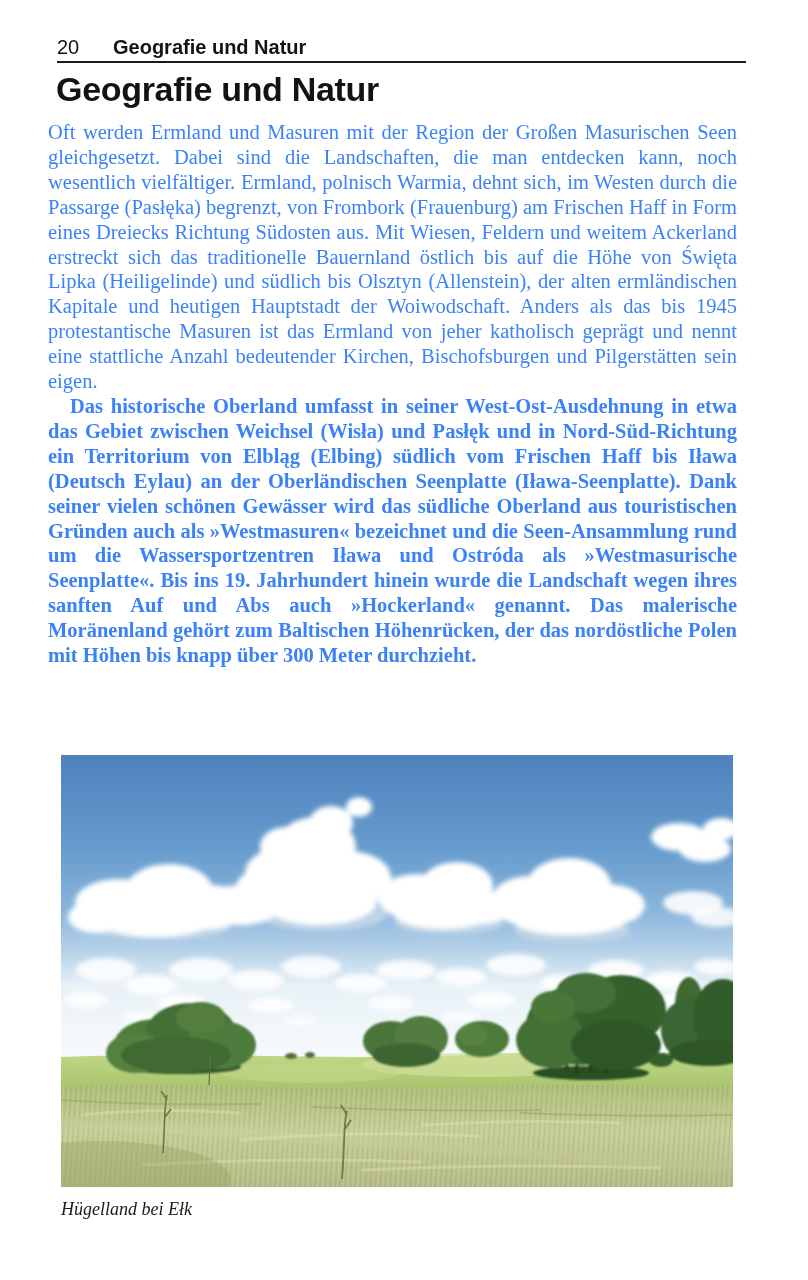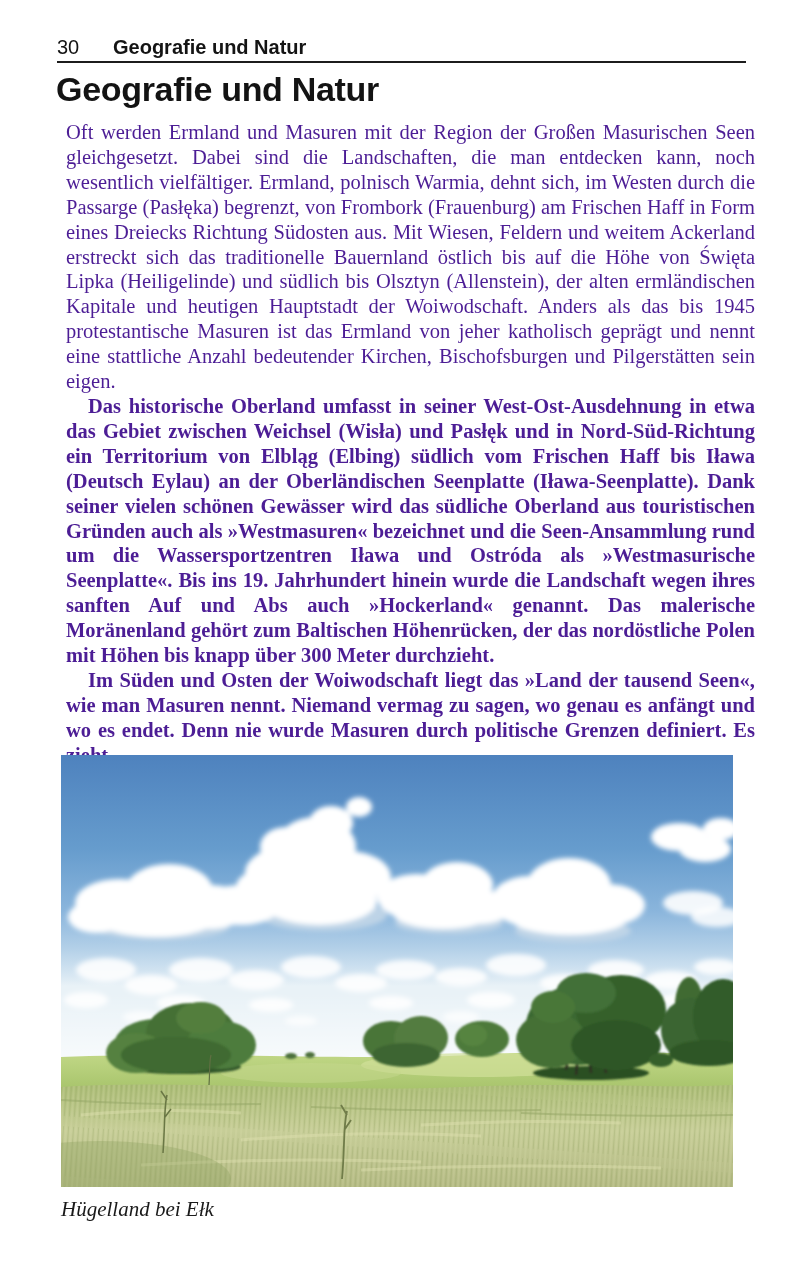--- a/index.html
+++ b/index.html
@@ -27,56 +27,55 @@
     position:absolute; top:61px; left:57px; width:689px; height:2px;
     background:#1c1c1c;
   }
   .page-title {
     position:absolute; top:70px; left:56px; width:689px;
     font-family:"Liberation Sans", sans-serif;
     font-size:34px; line-height:38px; font-weight:700;
     letter-spacing:-0.3px; color:#131313;
   }
   .body-text {
-    position:absolute; top:120px; left:66px; width:689px;
+    position:absolute; top:120px; left:48px; width:689px;
     font-size:20.5px; line-height:24.9px;
     text-align:justify;
     hyphens:auto; -webkit-hyphens:auto;
-    color:#4c1d95;
+    color:#3b82f6;
   }
   .body-text p { margin:0; }
   .body-text p:not(:first-child) { text-indent:22px;font-weight:bold; }
   .body-text p.continued { text-align-last:justify; }
   .photo-figure {
     position:absolute; top:755px; left:61px; width:672px; height:432px;
   }
   .photo-figure svg { display:block; width:672px; height:432px; }
   .photo-caption {
     position:absolute; top:1196px; left:61px; width:672px;
-    font-size:21px; font-style:italic; color:#1a1a1a;
+    font-size:18px; font-style:italic; color:#1a1a1a;
     line-height:26px;
   }
 </style>
 </head>
 <body>
 
 <div class="page">
 
   <div class="running-header">
-    <span class="pagenum">30</span><span class="running-title">Geografie und Natur</span>
+    <span class="pagenum">20</span><span class="running-title">Geografie und Natur</span>
   </div>
 
   <div class="header-rule"></div>
 
   <h1 class="page-title">Geografie und Natur</h1>
 
   <div class="body-text">
     <p>Oft werden Ermland und Masuren mit der Region der Großen Masurischen Seen gleichgesetzt. Dabei sind die Landschaften, die man entdecken kann, noch wesentlich vielfältiger. Ermland, polnisch Warmia, dehnt sich, im Westen durch die Passarge (Pasłęka) begrenzt, von Frombork (Frauenburg) am Frischen Haff in Form eines Dreiecks Richtung Südosten aus. Mit Wiesen, Feldern und weitem Ackerland erstreckt sich das traditionelle Bauernland östlich bis auf die Höhe von Święta Lipka (Heiligelinde) und südlich bis Olsztyn (Allenstein), der alten ermländischen Kapitale und heutigen Hauptstadt der Woiwodschaft. Anders als das bis 1945 protestantische Masuren ist das Ermland von jeher katholisch geprägt und nennt eine stattliche Anzahl bedeutender Kirchen, Bischofsburgen und Pilgerstätten sein eigen.</p>
     <p>Das historische Oberland umfasst in seiner West-Ost-Ausdehnung in etwa das Gebiet zwischen Weichsel (Wisła) und Pasłęk und in Nord-Süd-Richtung ein Territorium von Elbląg (Elbing) südlich vom Frischen Haff bis Iława (Deutsch Eylau) an der Oberländischen Seenplatte (Iława-Seenplatte). Dank seiner vielen schönen Gewässer wird das südliche Oberland aus touristischen Gründen auch als »Westmasuren« bezeichnet und die Seen-Ansammlung rund um die Wassersportzentren Iława und Ostróda als »Westmasurische Seenplatte«. Bis ins 19. Jahrhundert hinein wurde die Landschaft wegen ihres sanften Auf und Abs auch »Hockerland« genannt. Das malerische Moränenland gehört zum Baltischen Höhenrücken, der das nordöstliche Polen mit Höhen bis knapp über 300 Meter durchzieht.</p>
-    <p class="continued">Im Süden und Osten der Woiwodschaft liegt das »Land der tausend Seen«, wie man Masuren nennt. Niemand vermag zu sagen, wo genau es anfängt und wo es endet. Denn nie wurde Masuren durch politische Grenzen definiert. Es zieht</p>
   </div>
 
   <figure class="photo-figure">
     <svg viewBox="0 0 672 432" xmlns="http://www.w3.org/2000/svg">
       <defs>
         <linearGradient id="g-sky" x1="0" y1="0" x2="0" y2="1">
           <stop offset="0" stop-color="#4e82be"></stop>
           <stop offset="0.30" stop-color="#669ccd"></stop>
           <stop offset="0.50" stop-color="#8ab5dc"></stop>
           <stop offset="0.62" stop-color="#b3d0e8"></stop>

